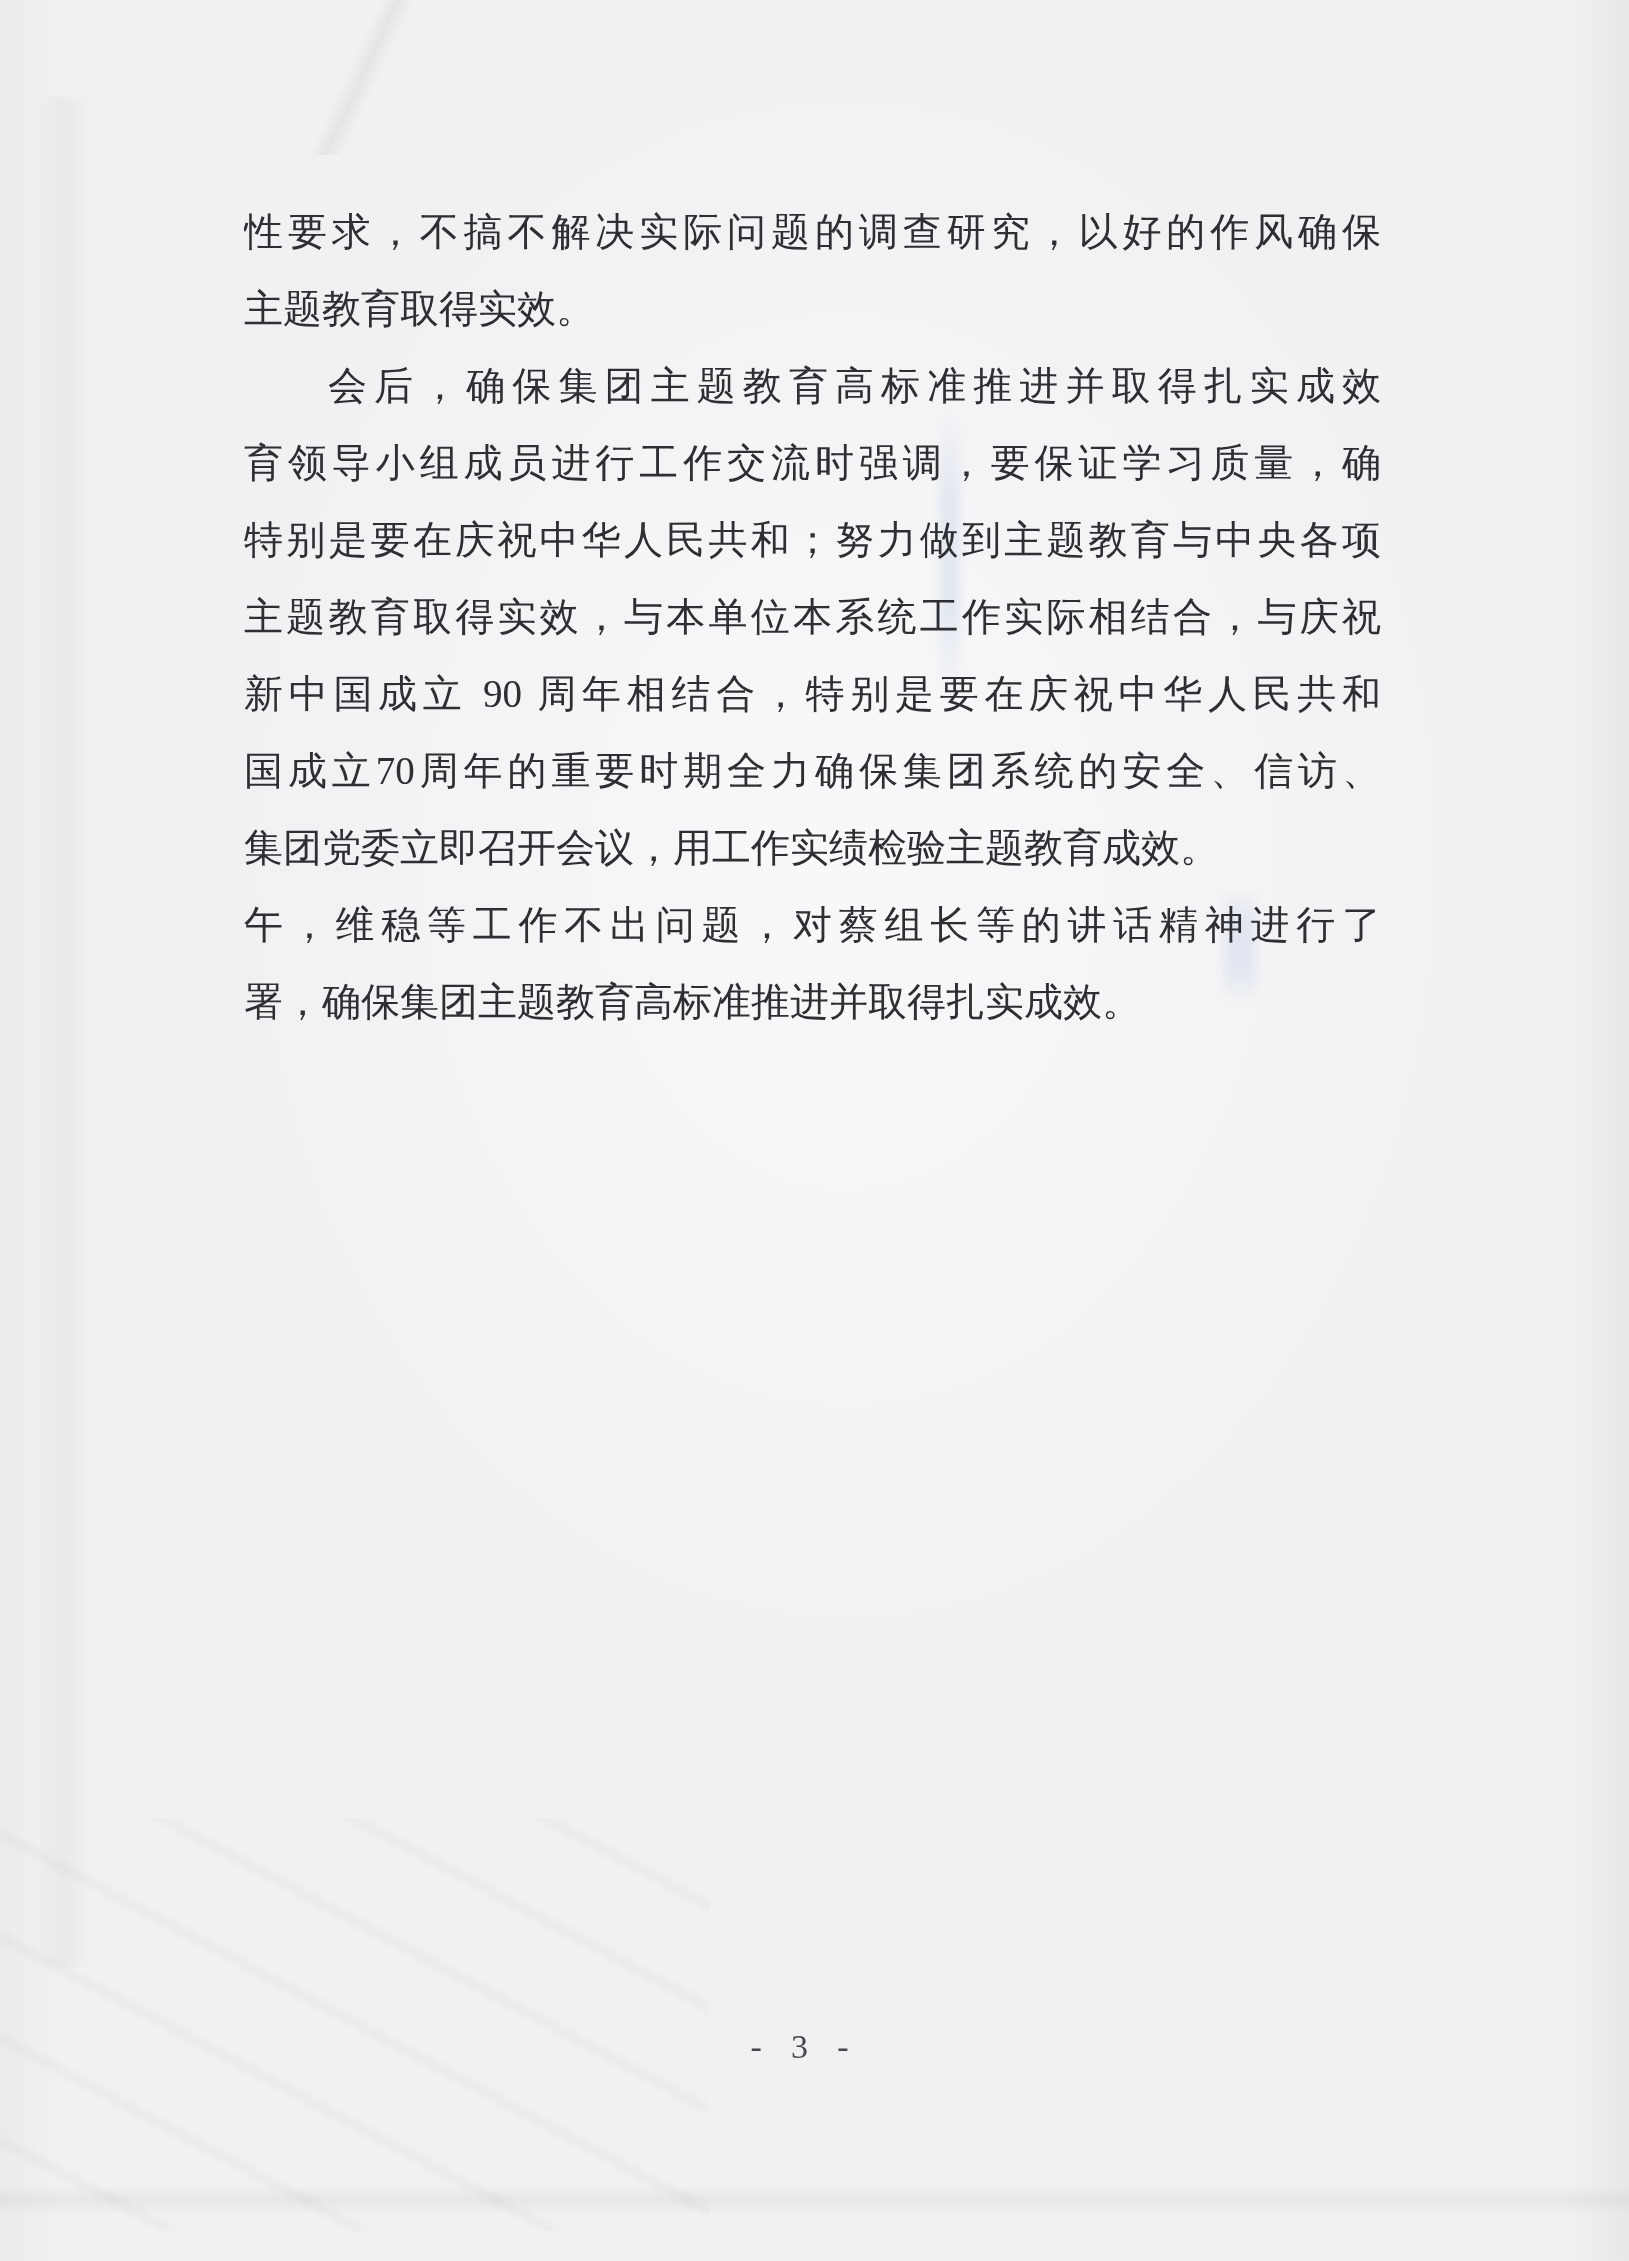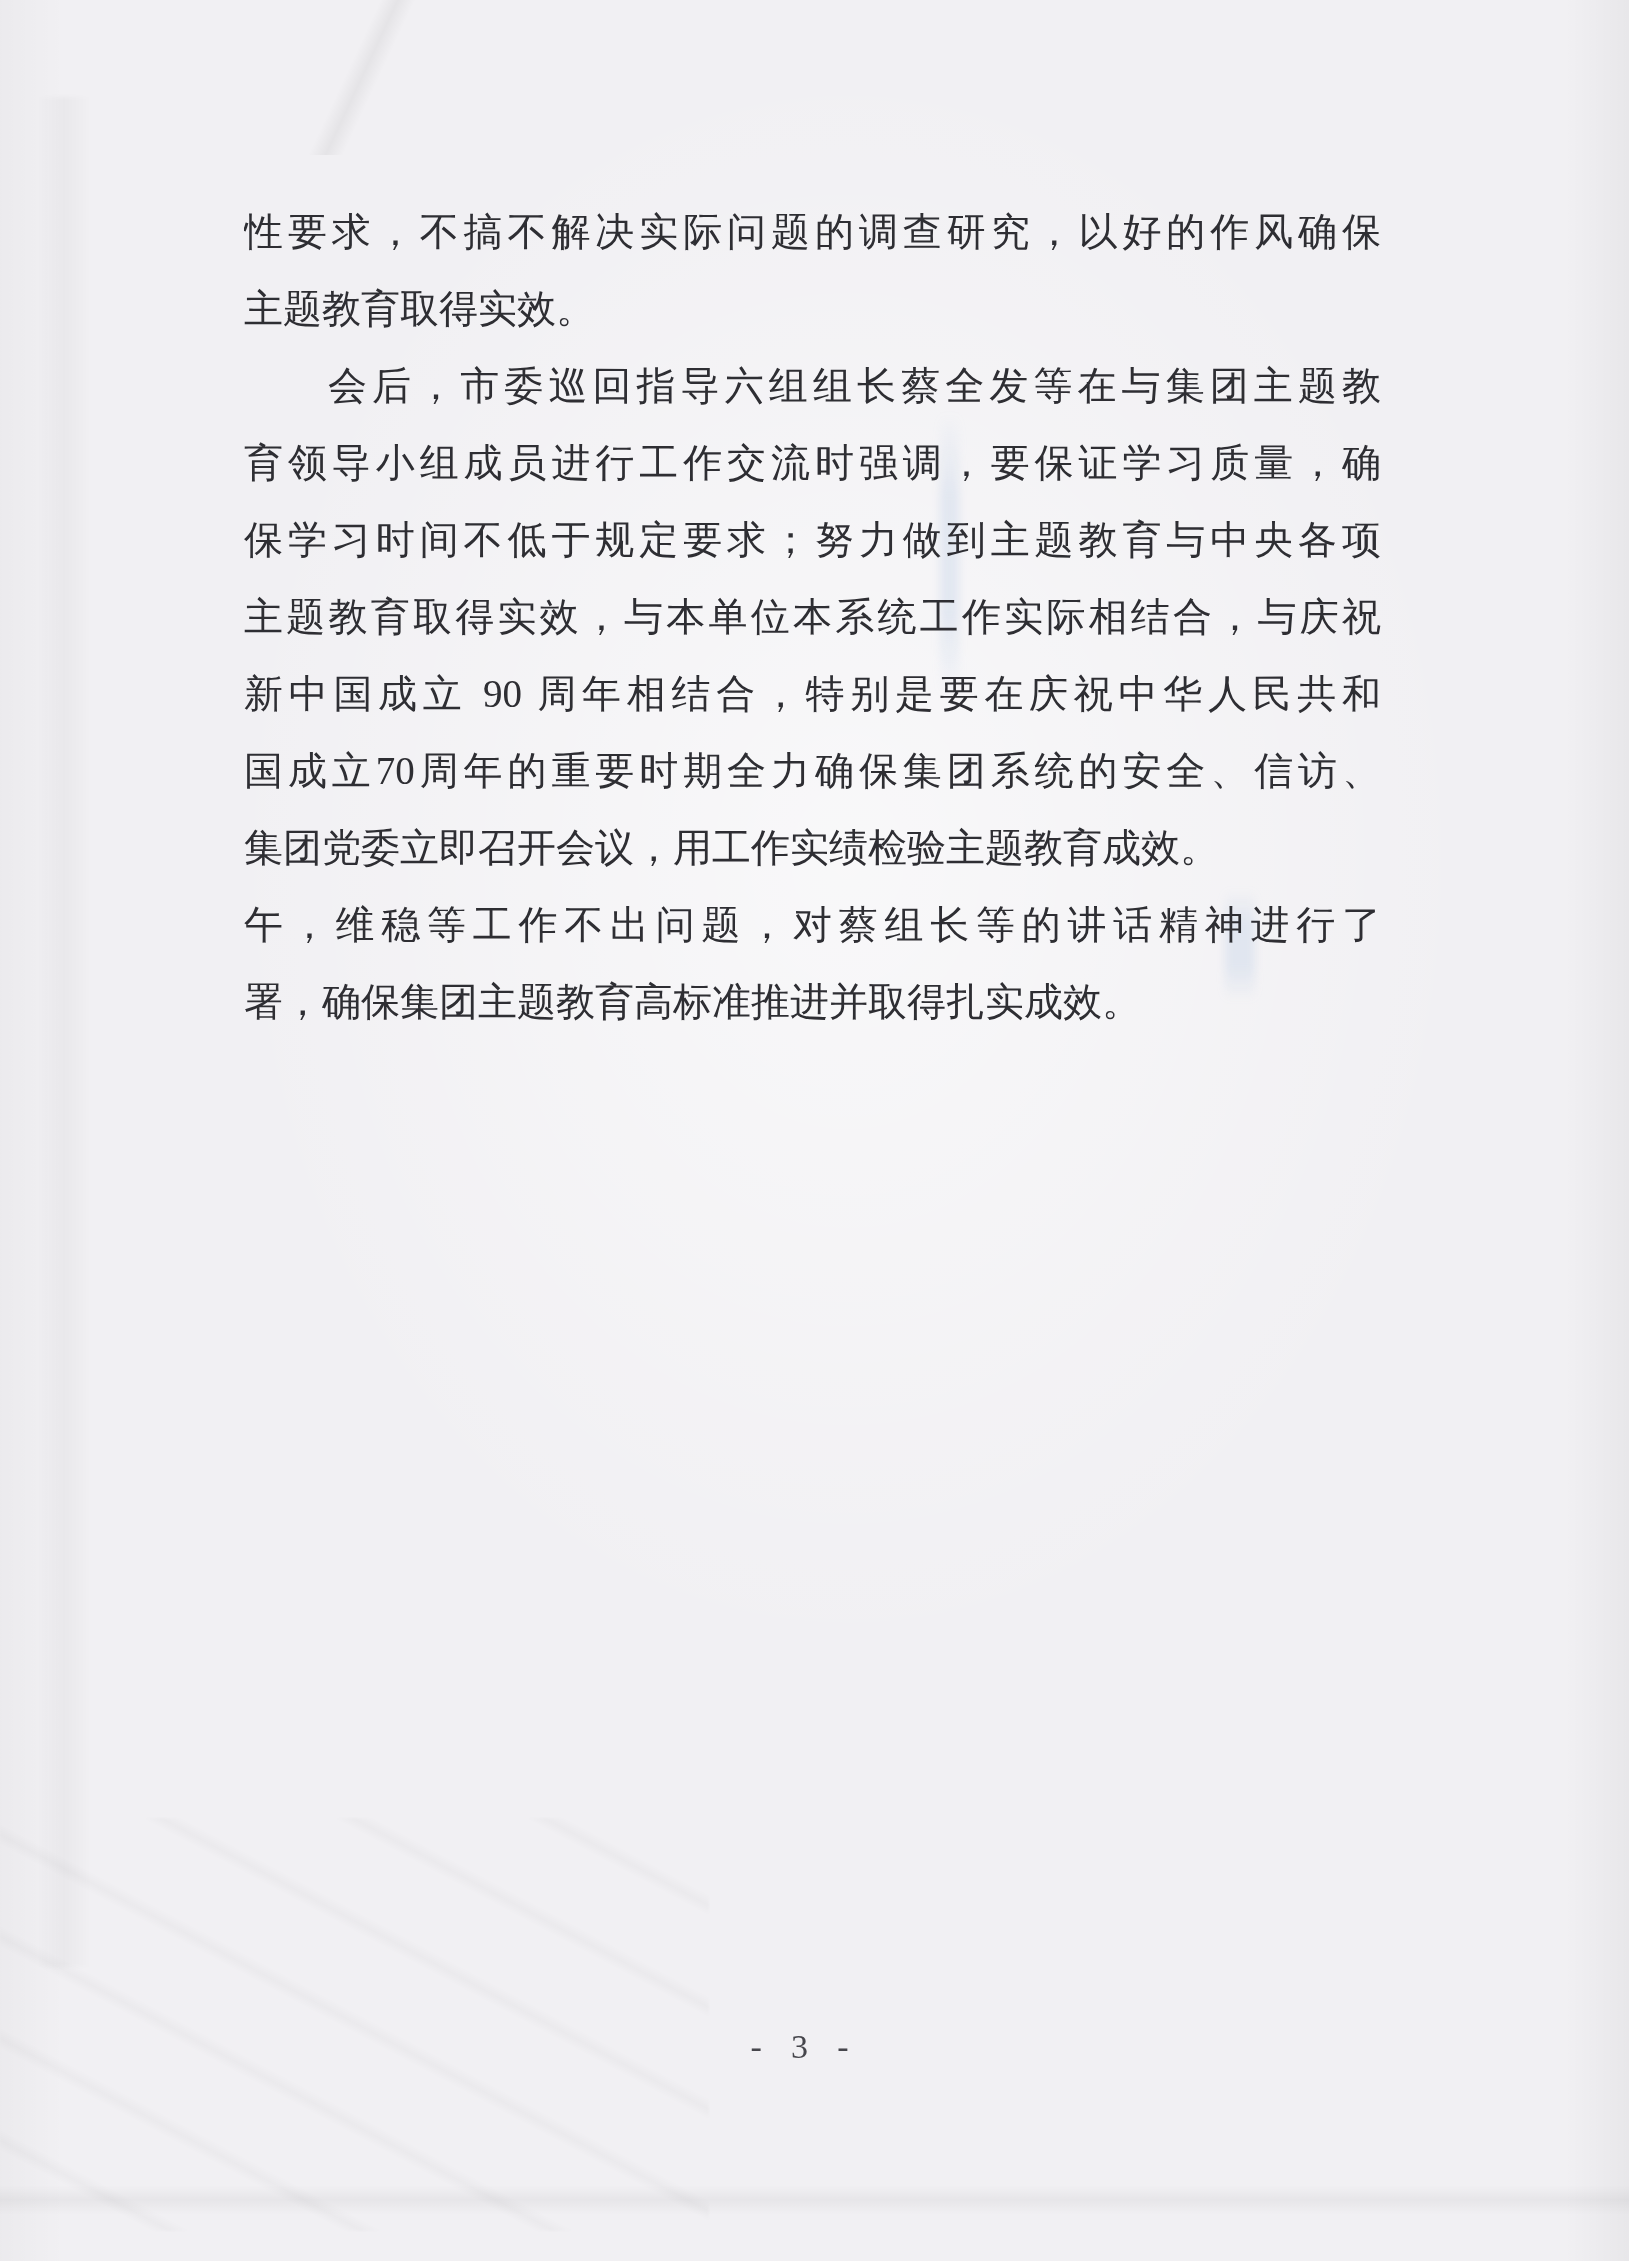--- a/index.html
+++ b/index.html
@@ -91,23 +91,23 @@
   <div class="crease crease-top-left"></div>
   <div class="crease crease-left-edge"></div>
   <div class="crease crease-bottom-band"></div>
   <div class="crease crease-bottom-left"></div>
   <div class="streak streak-mid"></div>
   <div class="streak streak-lower"></div>
 
   <div class="text-block">
     <div class="line">性要求，不搞不解决实际问题的调查研究，以好的作风确保</div>
     <div class="line para-end">主题教育取得实效。</div>
-    <div class="line indent">会后，市委巡回指导六组组长蔡全发等在与集团主题教</div>
+    <div class="line indent">会后，确保集团主题教育高标准推进并取得扎实成效</div>
     <div class="line">育领导小组成员进行工作交流时强调，要保证学习质量，确</div>
-    <div class="line">保学习时间不低于规定要求；努力做到主题教育与中央各项</div>
+    <div class="line">特别是要在庆祝中华人民共和；努力做到主题教育与中央各项</div>
     <div class="line">主题教育取得实效，与本单位本系统工作实际相结合，与庆祝</div>
     <div class="line">新中国成立 90 周年相结合，特别是要在庆祝中华人民共和</div>
     <div class="line">国成立70周年的重要时期全力确保集团系统的安全、信访、</div>
     <div class="line para-end">集团党委立即召开会议，用工作实绩检验主题教育成效。</div>
     <div class="line">午，维稳等工作不出问题，对蔡组长等的讲话精神进行了</div>
     <div class="line para-end">署，确保集团主题教育高标准推进并取得扎实成效。</div>
   </div>
 
   <div class="page-number">- 3 -</div>
 

